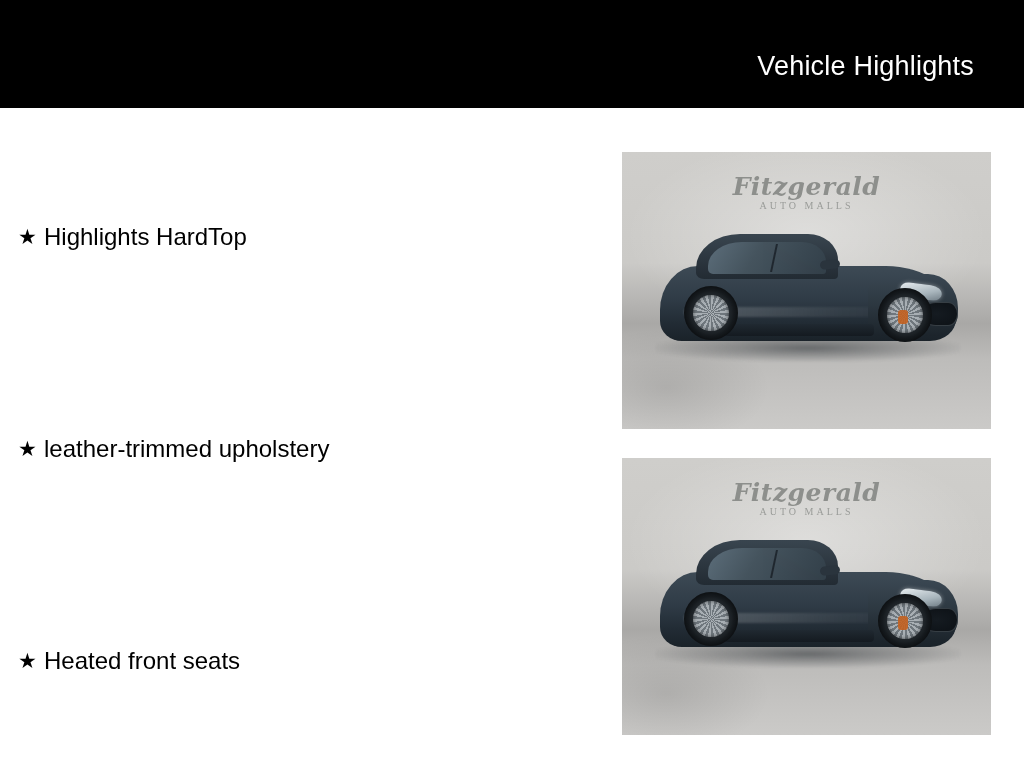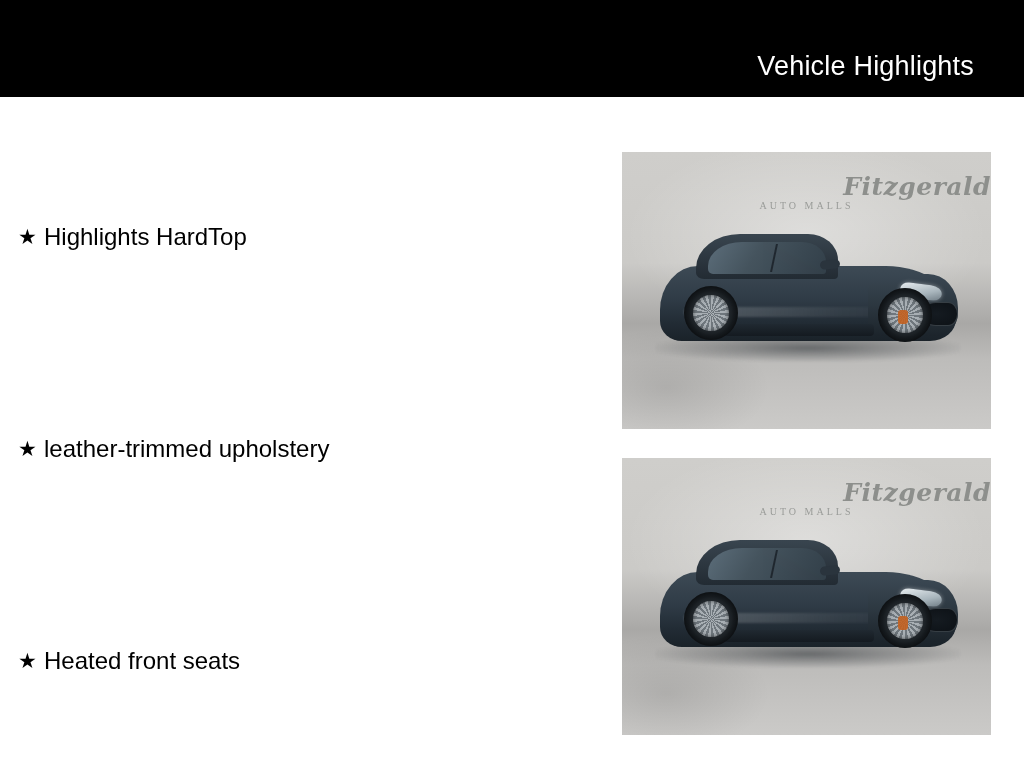--- a/index.html
+++ b/index.html
@@ -17,21 +17,21 @@
     position: relative;
     width: 1024px;
     height: 768px;
     background: #ffffff;
   }
   .header-bar {
     position: absolute;
     left: 0;
     top: 0;
     width: 1024px;
-    height: 97px;
+    height: 108px;
     background: #000000;
   }
   .header-title {
     position: absolute;
     right: 50px;
     top: 50px;
     color: #ffffff;
     font-size: 27px;
     line-height: 32px;
     letter-spacing: 0.2px;
@@ -113,21 +113,20 @@
     pointer-events: none;
   }
   .watermark .wm-main {
     font-family: "DejaVu Serif", serif;
     font-style: italic;
     font-weight: bold;
     font-size: 25px;
     letter-spacing: 0.5px;
     line-height: 26px;
     display: block;
-    text-align: right;
   }
   .watermark .wm-sub {
     font-family: Liberation Serif, serif;
     font-size: 10px;
     letter-spacing: 3px;
     line-height: 12px;
     display: block;
     color: #9a9c99;
   }
 

